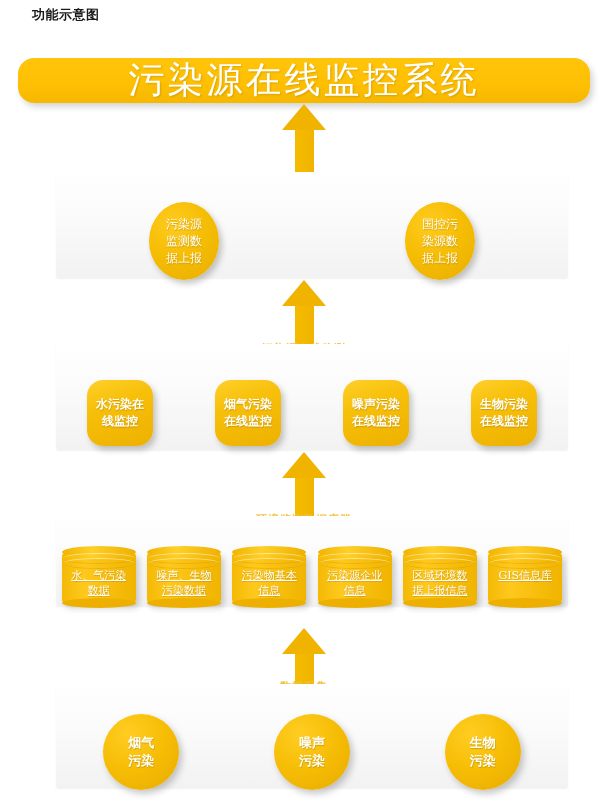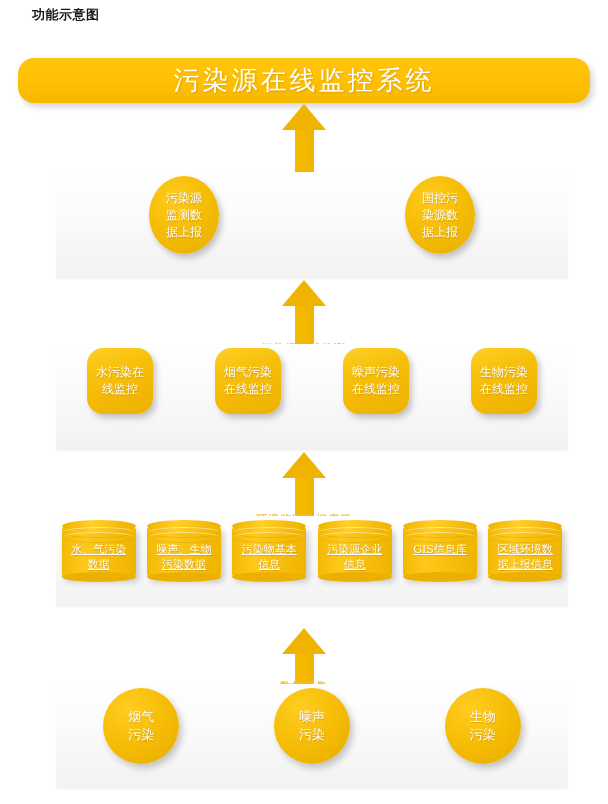--- a/index.html
+++ b/index.html
@@ -37,21 +37,21 @@
     height: 45px;
     border-radius: 16px;
     background: linear-gradient(180deg, #ffc40a 0%, #ffc003 55%, #f5b800 100%);
     box-shadow: 3px 4px 6px rgba(0,0,0,0.17);
     display: flex;
     align-items: center;
     justify-content: center;
   }
   #title-banner .title-text {
     font-family: "DejaVu Serif", "Liberation Serif", serif;
-    font-size: 26px;
+    font-size: 36px;
     color: #ffffff;
     letter-spacing: 3px;
     text-shadow: 1px 1px 2px rgba(150,110,0,0.35);
     white-space: nowrap;
   }
 
   
   .arrow {
     position: absolute;
     width: 44px;
@@ -105,23 +105,24 @@
     border-radius: 2px;
     box-shadow: 0 1px 2px rgba(0,0,0,0.06);
   }
   #row-panel-report  { top: 172px; height: 106px; }
   #row-panel-monitor { top: 344px; height: 106px; }
   #row-panel-db      { top: 516px; height: 90px;  }
   #row-panel-collect { top: 684px; height: 104px; }
 
   .row-items {
     position: absolute;
-    left: 0; top: 4px;
+    left: 0; top: 16px;
     width: 100%; height: 100%;
     display: flex;
+    align-items: center;
     justify-content: space-around;
   }
 
   
   .ellipse-node {
     width: 70px;
     height: 78px;
     border-radius: 50%;
     background: radial-gradient(circle at 35% 28%, #ffcb1f 0%, #f6bd05 45%, #e8ae00 100%);
     box-shadow: 3px 4px 6px rgba(0,0,0,0.22);
@@ -234,21 +235,21 @@
   .circle-node .node-text {
     font-family: "DejaVu Serif", "Liberation Serif", serif;
     font-size: 13px;
     line-height: 18px;
     color: #ffffff;
     text-shadow: 0.5px 0.5px 1px rgba(140,100,0,0.4);
     white-space: pre-line;
   }
 
   
-  .row-items.four > * { margin: 0 20px; }
+  .row-items.four > * { margin: 0 20px; font-weight: bold; }
   .row-items.three > * { margin: 0 4px; }
   .row-items.six > * { margin: 0 1px; }
 </style>
 </head>
 <body>
 
 <div id="page-caption">功能示意图</div>
 
 <div id="title-banner">
   <span class="title-text">污染源在线监控系统</span>
@@ -345,30 +346,30 @@
       <div class="cyl-ring r2"></div>
       <div class="cyl-label">污染源企业
 信息</div>
     </div>
     <div class="cylinder-node">
       <div class="cyl-body"></div>
       <div class="cyl-bottom"></div>
       <div class="cyl-top"></div>
       <div class="cyl-ring r1"></div>
       <div class="cyl-ring r2"></div>
-      <div class="cyl-label">GIS信息库</div>
-    </div>
-    <div class="cylinder-node">
-      <div class="cyl-body"></div>
-      <div class="cyl-bottom"></div>
-      <div class="cyl-top"></div>
-      <div class="cyl-ring r1"></div>
-      <div class="cyl-ring r2"></div>
       <div class="cyl-label">区域环境数
 据上报信息</div>
+    </div>
+    <div class="cylinder-node">
+      <div class="cyl-body"></div>
+      <div class="cyl-bottom"></div>
+      <div class="cyl-top"></div>
+      <div class="cyl-ring r1"></div>
+      <div class="cyl-ring r2"></div>
+      <div class="cyl-label">GIS信息库</div>
     </div>
   </div>
 </div>
 
 <div class="arrow" id="arrow-4">
   <div class="head"></div>
   <div class="shaft"></div>
 </div>
 <div class="arrow-label" id="arrow-label-4">数据采集</div>
 

